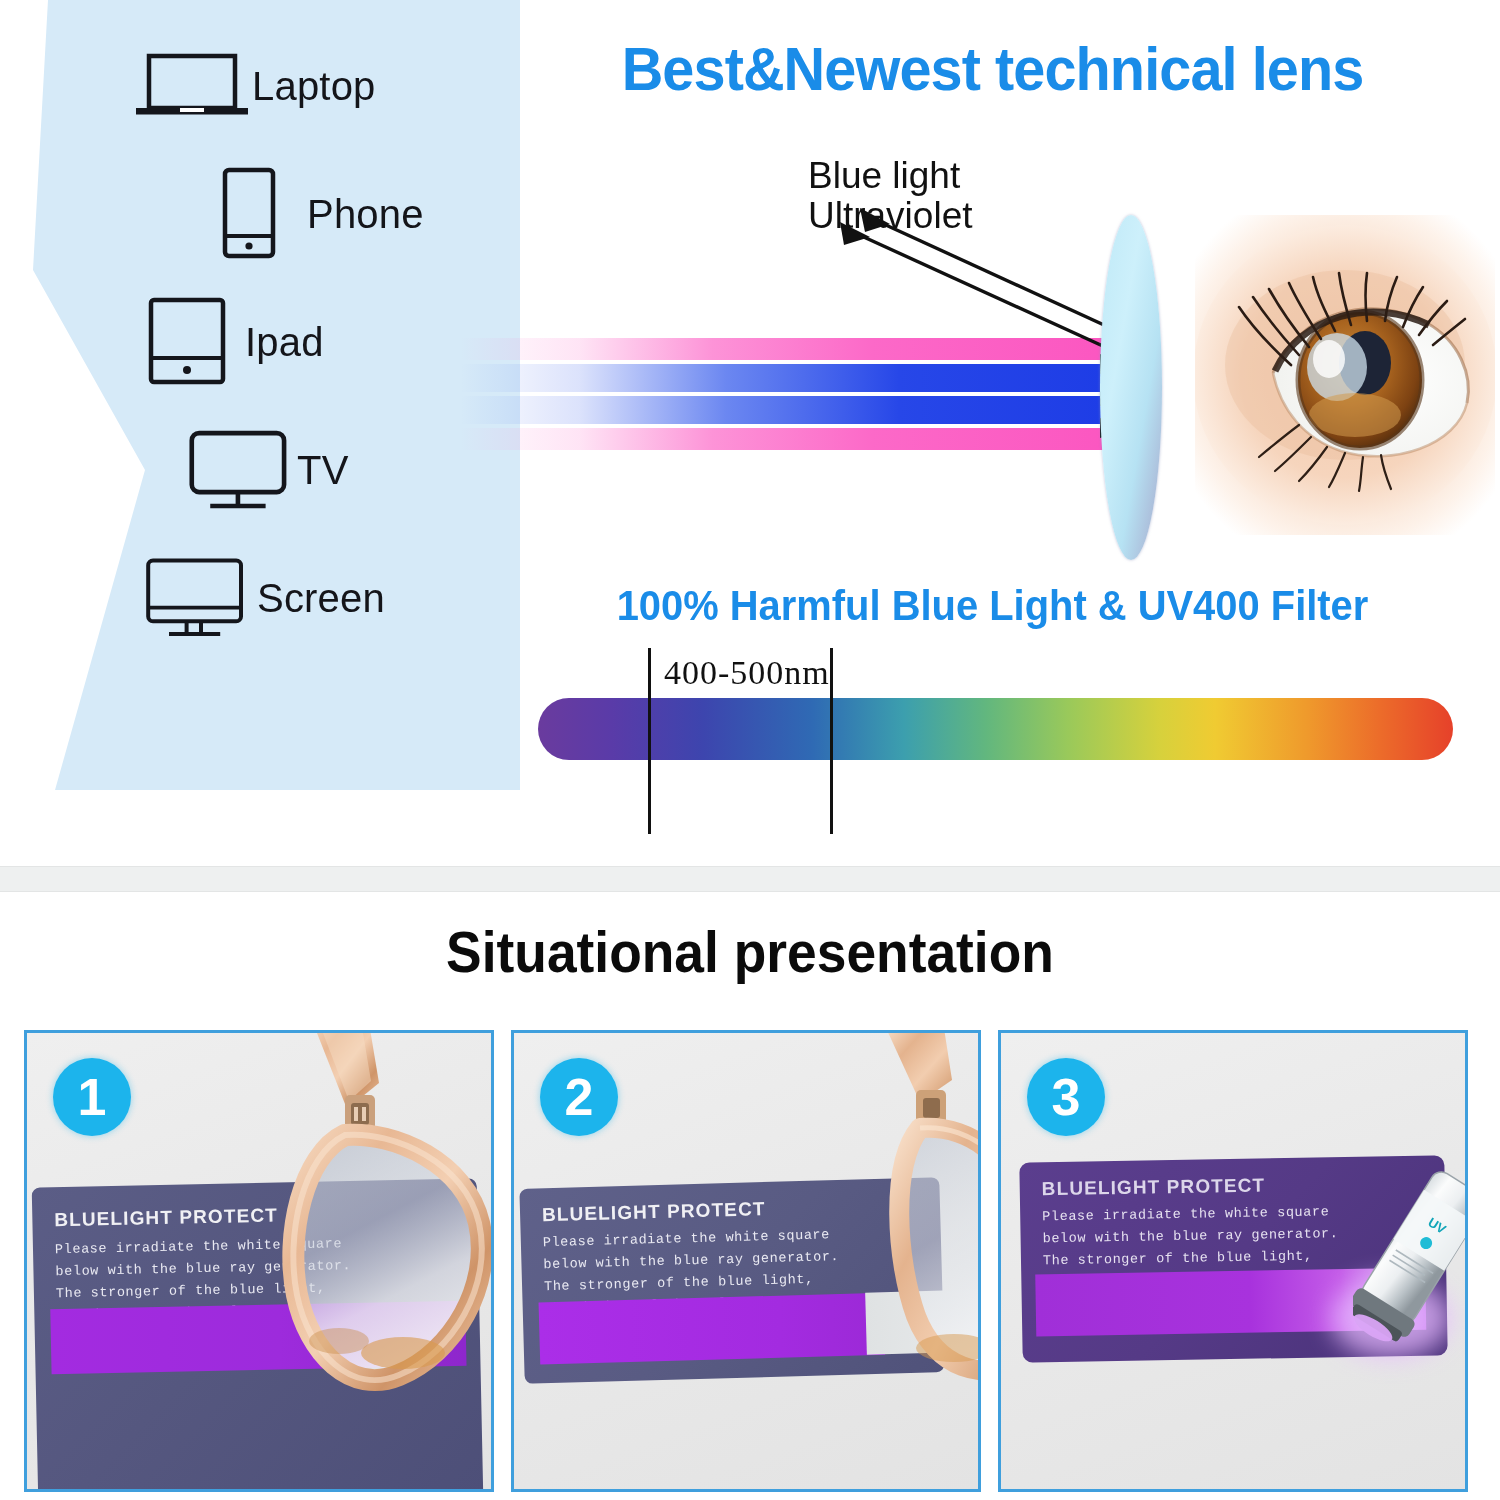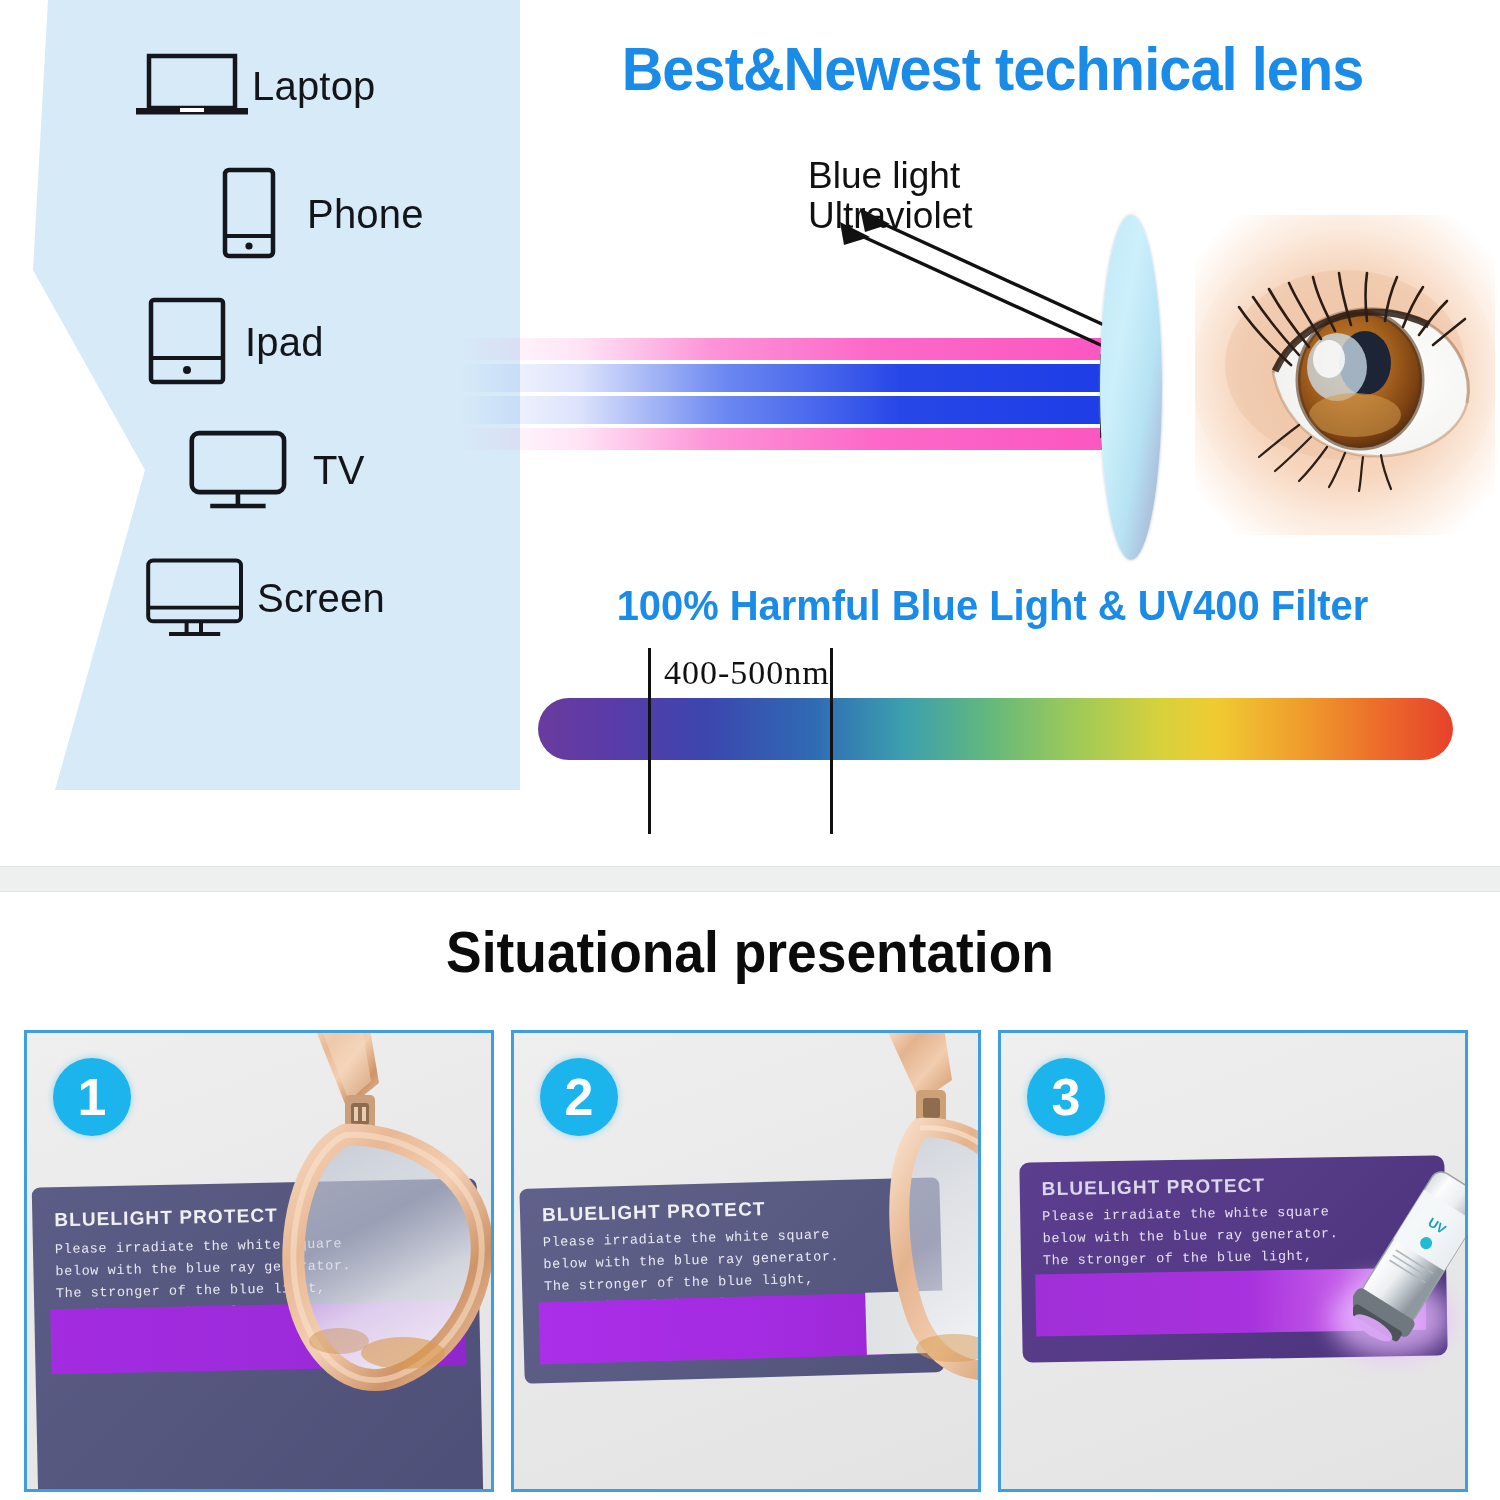--- a/index.html
+++ b/index.html
@@ -24,21 +24,21 @@
   .device-row { display:flex; align-items:center; height:128px; position:relative; }
   .device-icon { width:120px; display:flex; justify-content:center; align-items:center; }
   .device-label {
     font-size:40px; color:#14151a; font-weight:400;
     font-family:"Liberation Sans", sans-serif; letter-spacing:.2px;
   }
 
   .r-laptop  { padding-left:95px; }
   .r-phone   { padding-left:150px;text-align:center; }
   .r-ipad    { padding-left:88px; }
-  .r-tv      { padding-left:140px;gap:16px; }
+  .r-tv      { padding-left:140px; }
   .r-screen  { padding-left:100px;text-align:right; }
 
   
   #main-title {
     position:absolute; left:505px; top:38px; width:975px;
     text-align:center;
     font-size:62px; line-height:1;
     font-weight:700;
     font-family:"Liberation Sans Narrow","Liberation Sans", sans-serif;
     transform:scaleX(.93); transform-origin:center top;

